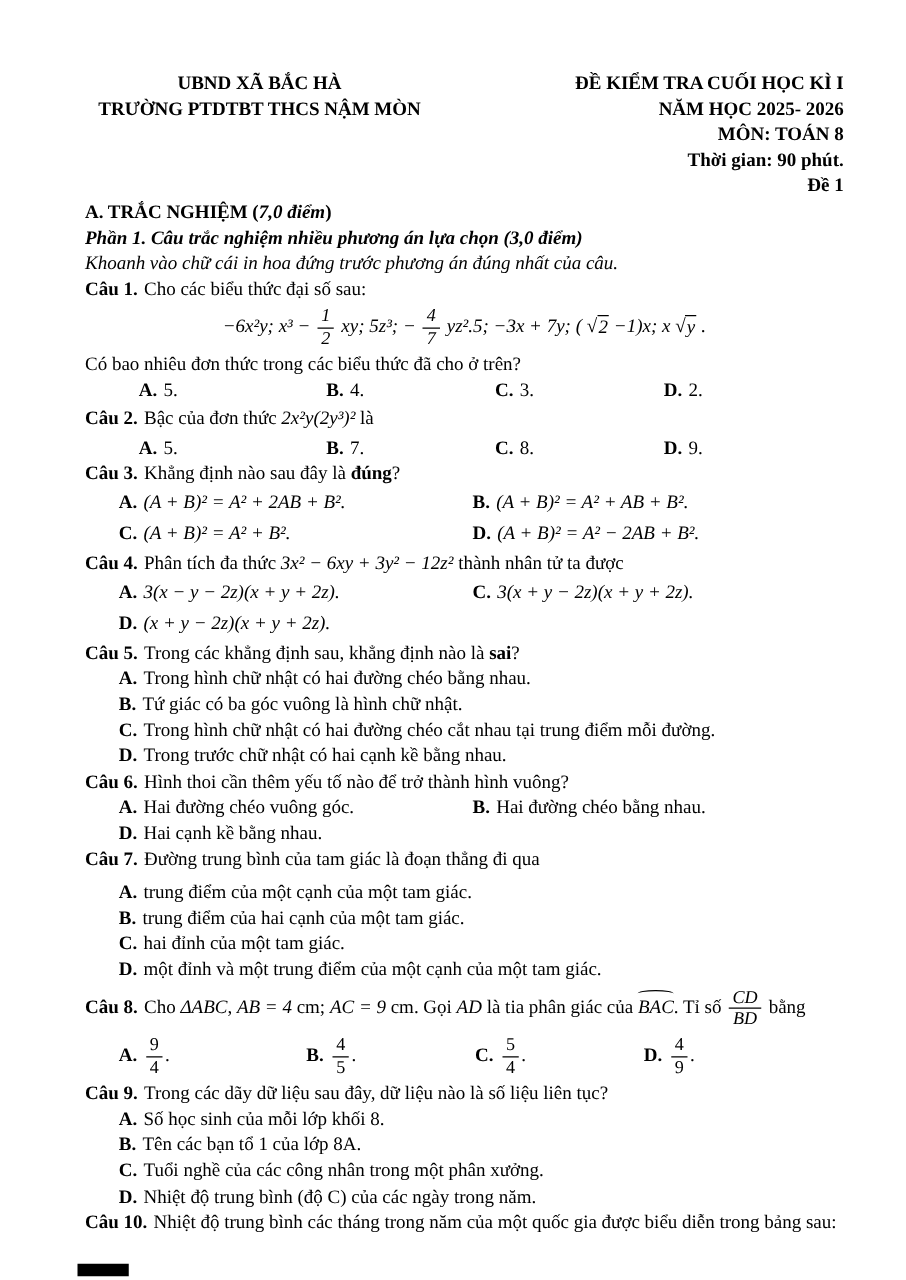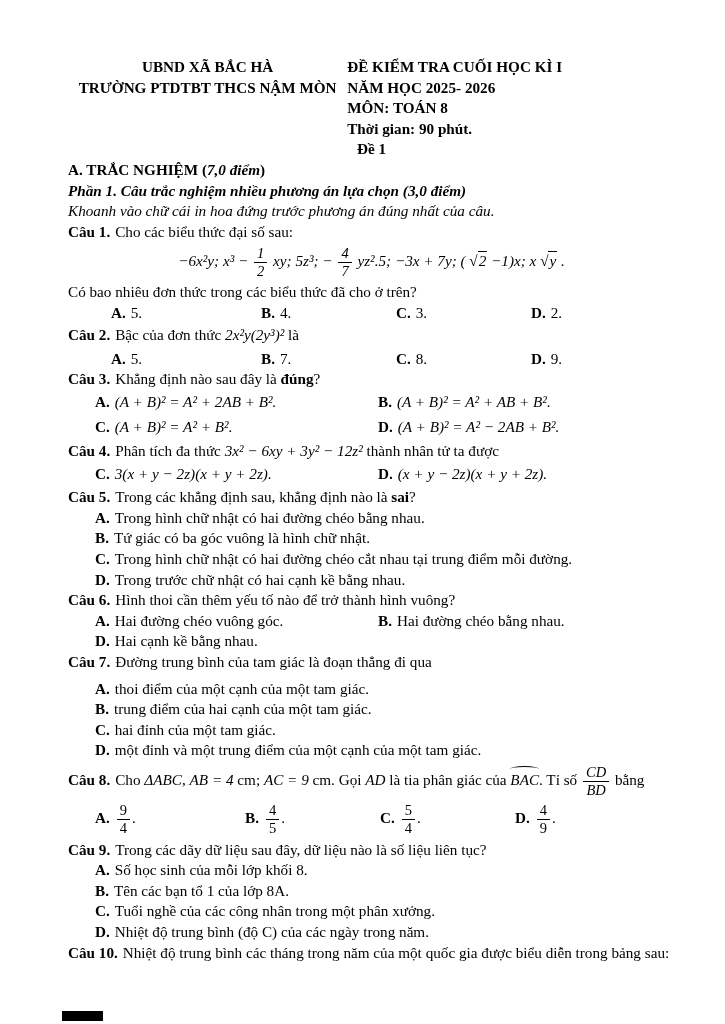--- a/index.html
+++ b/index.html
@@ -5,24 +5,24 @@
   html,body { margin:0; padding:0; background:#ffffff; }
   .page {
     position:relative; width:725px; height:1024px; background:#ffffff; color:#000;
     font-family:"Liberation Serif", serif; font-size:15.2px; line-height:20.6px;
     box-sizing:border-box; padding:57px 50px 0 68px; overflow:hidden;border-radius:13px;
   }
   .b { font-weight:bold; }
   .i { font-style:italic; }
   .bi { font-weight:bold; font-style:italic; }
   .m { font-style:italic; }
-  .center { text-align:center; }
+  .center { text-align:right; }
   .hdr { display:flex; font-weight:bold; }
   .hdr-left { width:46%; text-align:center; }
-  .hdr-right { width:54%; text-align:left; }
+  .hdr-right { width:54%; text-align:right; }
   .qlabel { font-weight:bold; margin-right:5px; }
   .letter { font-weight:bold; margin-right:5px; }
   .opts1 { margin-left:27px; }
   .opts2 { display:grid; grid-template-columns:283px 1fr; margin-left:27px; }
   .opts4 { display:grid; grid-template-columns:150px 135px 135px 1fr; margin-left:43px; }
   .opt { white-space:nowrap; }
   .frac { display:inline-flex; flex-direction:column; text-align:center; vertical-align:middle; line-height:1.02; padding:0 2px; font-size:14.5px; }
   .frac .num { border-bottom:1px solid #000; padding:0 3px 1px 3px; }
   .frac .den { padding-top:1px; }
   .sqrt { white-space:nowrap; }
@@ -98,20 +98,21 @@
   <div class="qline"><span class="qlabel">Câu 3.</span><span>Khẳng định nào sau đây là </span><span class="b">đúng</span><span>?</span></div>
   <div class="opts2" style="row-gap:5px; margin-top:2px; margin-bottom:3px;">
     <span class="opt"><span class="letter">A.</span><span class="m">(A + B)² = A² + 2AB + B².</span></span>
     <span class="opt"><span class="letter">B.</span><span class="m">(A + B)² = A² + AB + B².</span></span>
     <span class="opt"><span class="letter">C.</span><span class="m">(A + B)² = A² + B².</span></span>
     <span class="opt"><span class="letter">D.</span><span class="m">(A + B)² = A² − 2AB + B².</span></span>
   </div>
 
   <div class="qline"><span class="qlabel">Câu 4.</span><span>Phân tích đa thức </span><span class="m">3x² − 6xy + 3y² − 12z²</span><span> thành nhân tử ta được</span></div>
   <div class="opts2" style="row-gap:5px; margin-top:2px; margin-bottom:3px;">
+    <span class="opt"><span class="letter">A.</span><span class="m">3(x − y − 2z)(x + y + 2z).</span></span>
     <span class="opt"><span class="letter">C.</span><span class="m">3(x + y − 2z)(x + y + 2z).</span></span>
     <span class="opt"><span class="letter">D.</span><span class="m">(x + y − 2z)(x + y + 2z).</span></span>
   </div>
 
   <div class="qline"><span class="qlabel">Câu 5.</span><span>Trong các khẳng định sau, khẳng định nào là </span><span class="b">sai</span><span>?</span></div>
   <div class="opts1">
     <div><span class="letter">A.</span><span>Trong hình chữ nhật có hai đường chéo bằng nhau.</span></div>
     <div><span class="letter">B.</span><span>Tứ giác có ba góc vuông là hình chữ nhật.</span></div>
     <div><span class="letter">C.</span><span>Trong hình chữ nhật có hai đường chéo cắt nhau tại trung điểm mỗi đường.</span></div>
     <div><span class="letter">D.</span><span>Trong trước chữ nhật có hai cạnh kề bằng nhau.</span></div>
@@ -119,21 +120,21 @@
 
   <div class="qline"><span class="qlabel">Câu 6.</span><span>Hình thoi cần thêm yếu tố nào để trở thành hình vuông?</span></div>
   <div class="opts2">
     <span class="opt"><span class="letter">A.</span><span>Hai đường chéo vuông góc.</span></span>
     <span class="opt"><span class="letter">B.</span><span>Hai đường chéo bằng nhau.</span></span>
     <span class="opt"><span class="letter">D.</span><span>Hai cạnh kề bằng nhau.</span></span>
   </div>
 
   <div class="qline"><span class="qlabel">Câu 7.</span><span>Đường trung bình của tam giác là đoạn thẳng đi qua</span></div>
   <div class="opts1 gap-top">
-    <div><span class="letter">A.</span><span>thoi điểm của một cạnh của một tam giác.</span></div>
+    <div><span class="letter">A.</span><span>trung điểm của một cạnh của một tam giác.</span></div>
     <div><span class="letter">B.</span><span>trung điểm của hai cạnh của một tam giác.</span></div>
     <div><span class="letter">C.</span><span>hai đỉnh của một tam giác.</span></div>
     <div><span class="letter">D.</span><span>một đỉnh và một trung điểm của một cạnh của một tam giác.</span></div>
   </div>
 
   <div class="tall"><span class="qlabel">Câu 8.</span><span>Cho </span><span class="m">ΔABC</span><span>, </span><span class="m">AB = 4</span><span> cm; </span><span class="m">AC = 9</span><span> cm. Gọi </span><span class="m">AD</span><span> là tia phân giác của </span><span class="hat">BAC</span><span>. Tỉ số </span><span class="frac m">
         <span class="num">CD</span>
         <span class="den">BD</span>
       </span><span> bằng</span></div>
   <div class="opts-frac">

